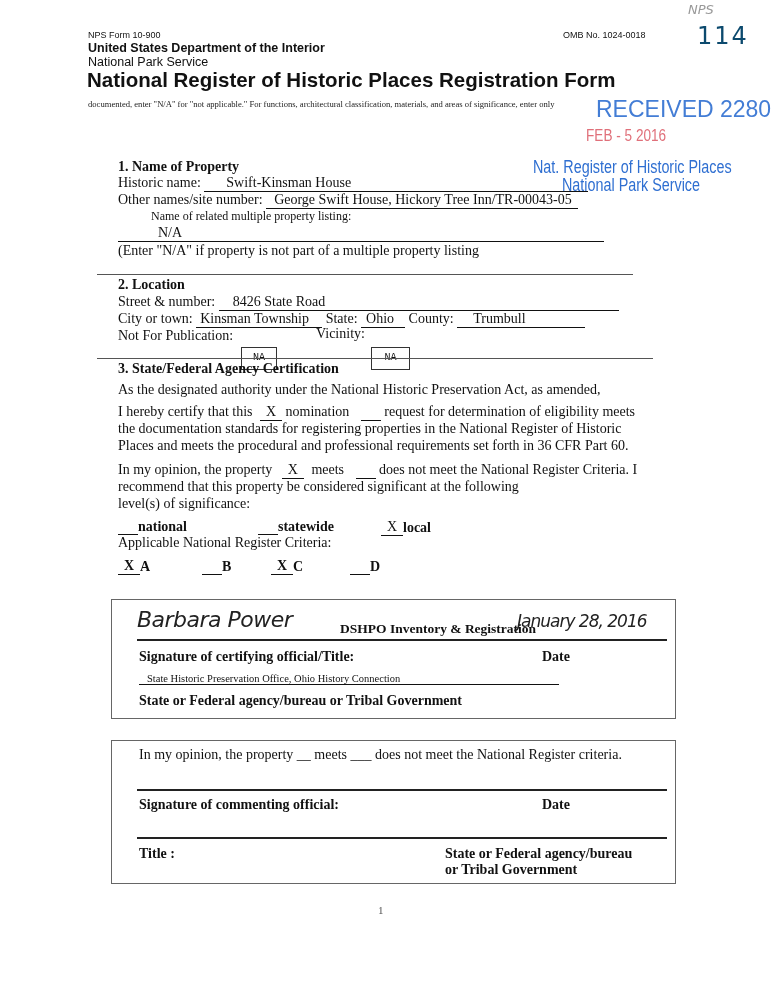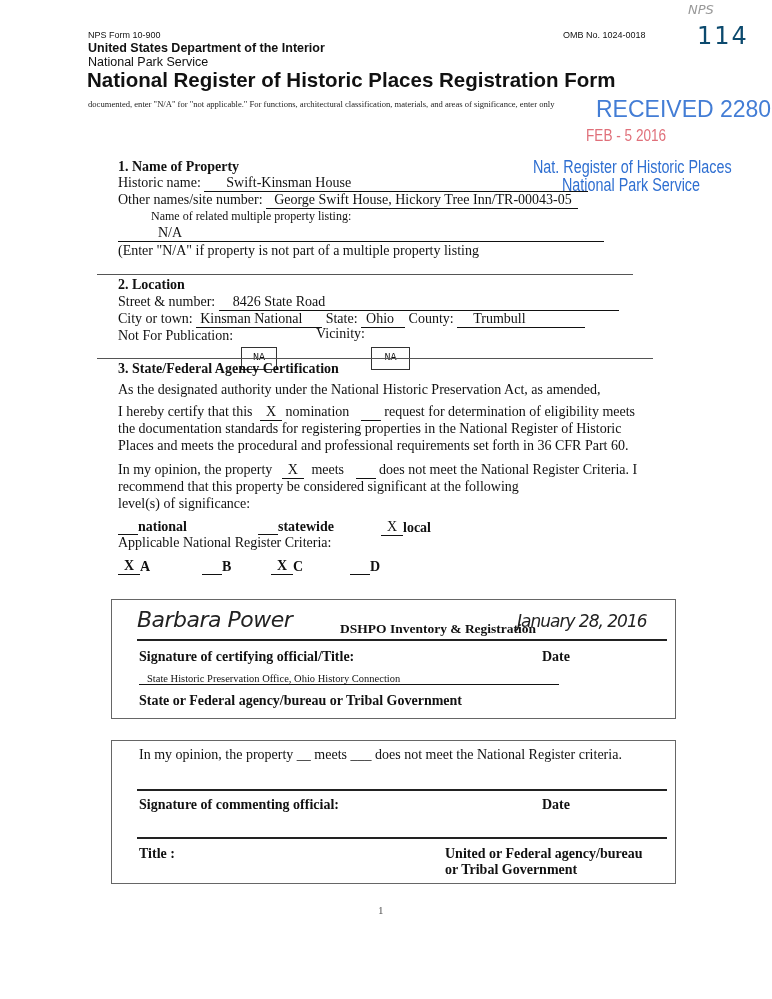--- a/index.html
+++ b/index.html
@@ -53,21 +53,21 @@
 
 <div class="hr" style="left:97px;top:274px;width:536px;"></div>
 
 <div class="abs serif b" style="left:118px;top:277px;font-size:14px;">2.  Location</div>
 <div class="abs serif" style="left:118px;top:294px;font-size:14px;">
   <span>Street &amp; number:</span>
   <span style="display:inline-block;width:400px;border-bottom:1px solid #111;padding-left:14px;box-sizing:border-box;">8426 State Road</span>
 </div>
 <div class="abs serif" style="left:118px;top:311px;font-size:14px;">
   <span>City or town:</span>
-  <span style="display:inline-block;width:126px;border-bottom:1px solid #111;padding-left:4px;box-sizing:border-box;">Kinsman National</span>
+  <span style="display:inline-block;width:126px;border-bottom:1px solid #111;padding-left:4px;box-sizing:border-box;">Kinsman Township</span>
   <span>State:</span>
   <span style="display:inline-block;width:44px;border-bottom:1px solid #111;padding-left:5px;box-sizing:border-box;">Ohio</span>
   <span>County:</span>
   <span style="display:inline-block;width:128px;border-bottom:1px solid #111;padding-left:16px;box-sizing:border-box;">Trumbull</span>
 </div>
 <div class="abs serif" style="left:118px;top:328px;font-size:14px;">Not For Publication:</div>
 <div class="nabox" style="left:241px;top:329px;width:34px;height:21px;">NA</div>
 <div class="abs serif" style="left:316px;top:326px;font-size:14px;">Vicinity:</div>
 <div class="nabox" style="left:371px;top:329px;width:37px;height:21px;">NA</div>
 
@@ -129,16 +129,16 @@
 <div class="abs serif" style="left:139px;top:673px;width:420px;font-size:10.5px;border-bottom:1px solid #111;padding-left:8px;box-sizing:border-box;">State Historic Preservation Office, Ohio History Connection</div>
 <div class="abs serif b" style="left:139px;top:693px;font-size:14px;">State or Federal agency/bureau or Tribal Government</div>
 
 <div class="box" style="left:111px;top:740px;width:563px;height:142px;"></div>
 <div class="abs serif" style="left:139px;top:747px;font-size:14px;">In my opinion, the property __ meets ___ does not meet the National Register criteria.</div>
 <div class="sig-line" style="left:137px;top:789px;width:530px;"></div>
 <div class="abs serif b" style="left:139px;top:797px;font-size:14px;">Signature of commenting official:</div>
 <div class="abs serif b" style="left:542px;top:797px;font-size:14px;">Date</div>
 <div class="sig-line" style="left:137px;top:837px;width:530px;"></div>
 <div class="abs serif b" style="left:139px;top:846px;font-size:14px;">Title :</div>
-<div class="abs serif b" style="left:445px;top:846px;font-size:14px;">United or Federal agency/bureau</div>
+<div class="abs serif b" style="left:445px;top:846px;font-size:14px;">State or Federal agency/bureau</div>
 <div class="abs serif b" style="left:445px;top:862px;font-size:14px;">or Tribal Government</div>
 
 <div class="abs serif" style="left:378px;top:904px;font-size:11px;color:#555;">1</div>
 
 </body></html>

